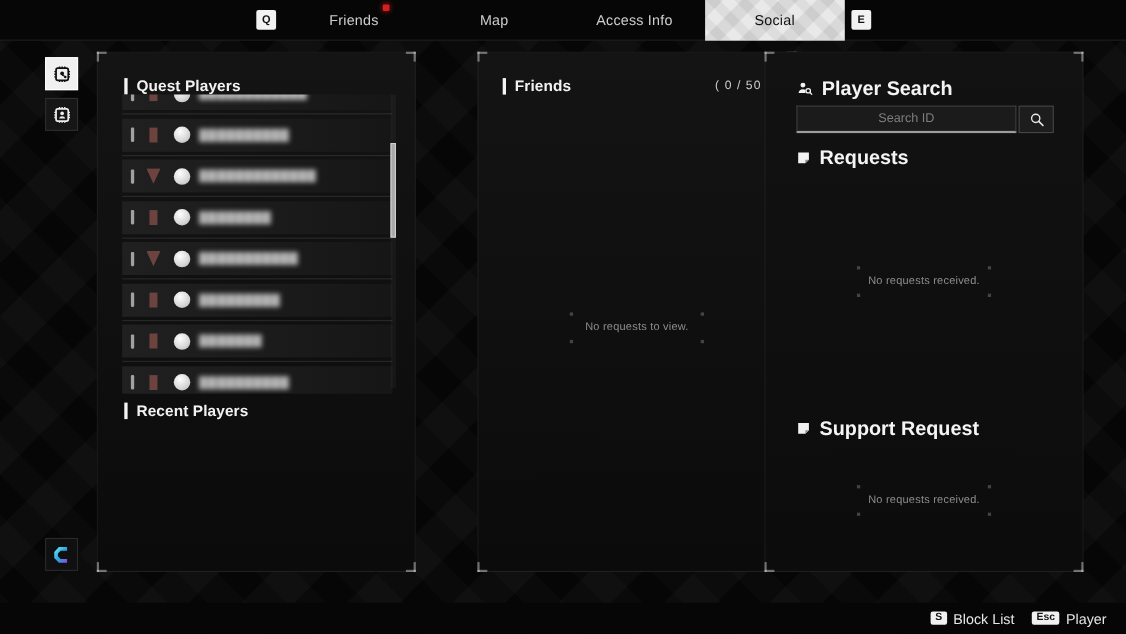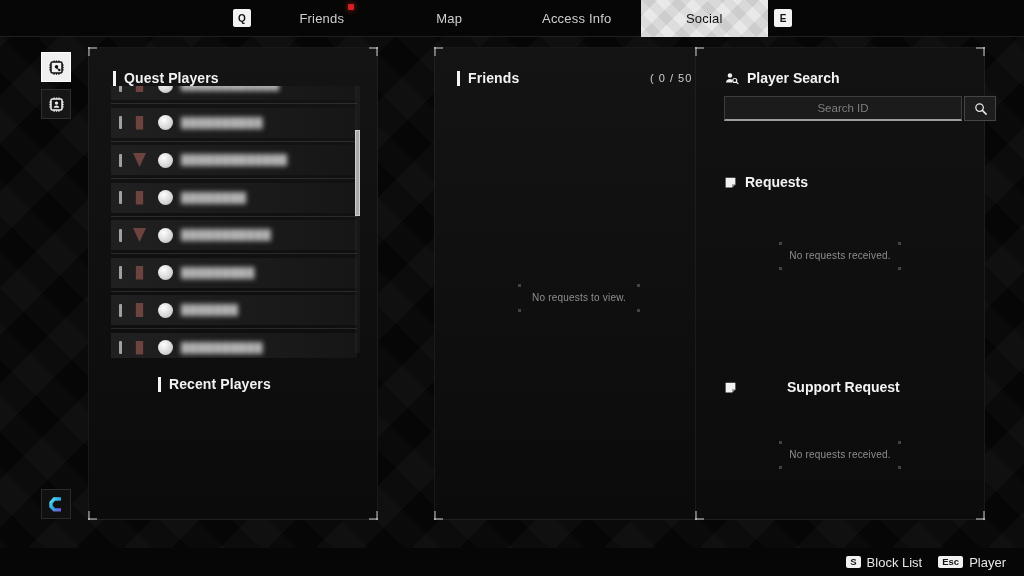--- a/index.html
+++ b/index.html
@@ -166,21 +166,21 @@
   }
   .sec-bar {
     width: 3px;
     height: 15px;
     background: #f5f5f5;
     margin-right: 8px;
     flex: none;
   }
 
   .head-local  { position: absolute; left: 24px; top: 22px; }
-  .head-recent { position: absolute; left: 24px; top: 328px; margin-left: 45px; }
+  .head-recent { position: absolute; left: 24px; top: 317px; }
   .head-friends{ position: absolute; left: 22px; top: 22px; }
   .friends-count {
     position: absolute;
     right: 22px; top: 24px;
     font-size: 11px;
     color: #cfcfcf;
     letter-spacing: 1px;
   }
 
   
@@ -282,33 +282,33 @@
   }
   .eb-tl { top: 0; left: 0; }
   .eb-tr { top: 0; right: 0; }
   .eb-bl { bottom: 0; left: 0; }
   .eb-br { bottom: 0; right: 0; }
 
   
   .rhead {
     display: flex;
     align-items: center;
-    font-size: 14px;
+    font-size: 18px;
     font-weight: bold;
     color: #f4f4f4;
   }
   .rhead .ic { margin-right: 8px; display: flex; align-items: center; flex: none; }
   .head-psearch  { position: absolute; left: 28px; top: 22px; }
-  .head-requests { position: absolute; left: 28px; top: 85px; margin-top: 41px; }
-  .head-support  { position: absolute; left: 28px; top: 331px; gap: 42px; }
+  .head-requests { position: absolute; left: 28px; top: 85px; }
+  .head-support  { position: absolute; left: 28px; top: 331px; }
 
   .searchbar {
     position: absolute;
     left: 28px; top: 48px;
-    width: 272px; height: 25px;
+    width: 234px; height: 25px;
     display: flex;
   }
   .search-input {
     flex: 1;
     background: #1b1b1b;
     border: 1px solid #3d3d3d;
     border-bottom: 2px solid #9d9d9d;
     color: #ddd;
     font-family: "Liberation Sans", sans-serif;
     font-size: 11.5px;

